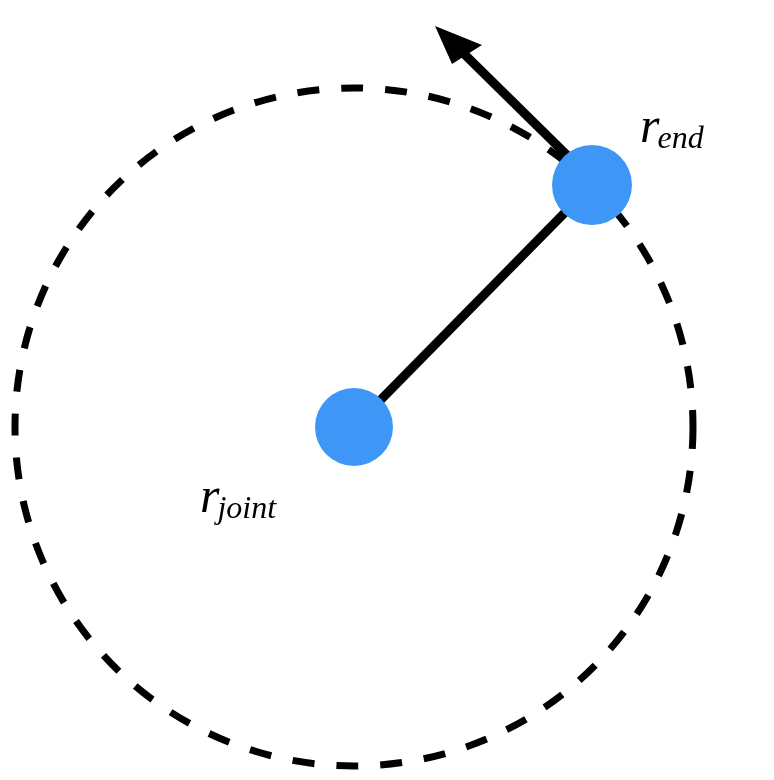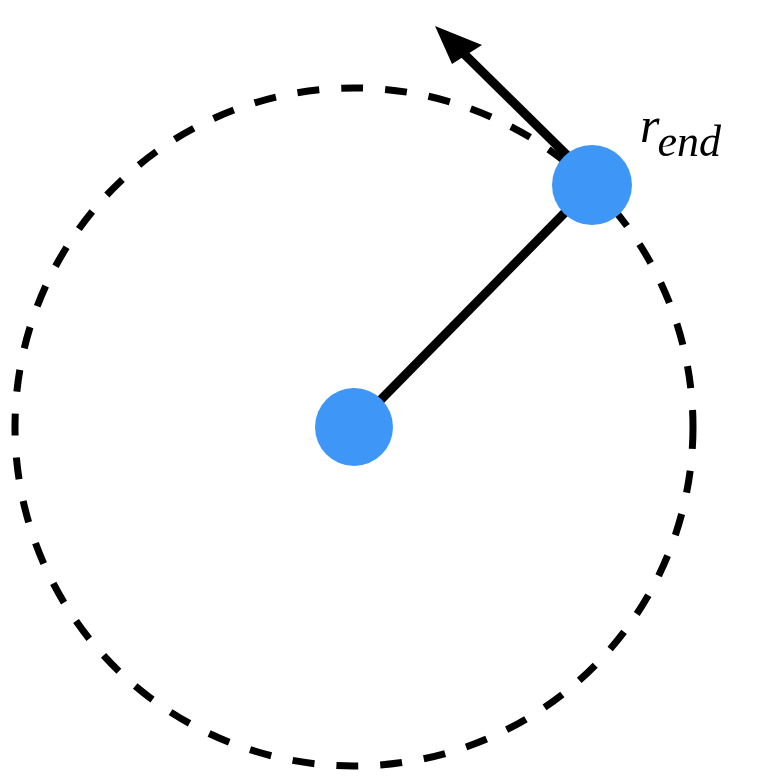--- a/index.html
+++ b/index.html
@@ -30,23 +30,23 @@
     font-family: "Liberation Serif", "DejaVu Serif", serif;
     font-style: italic;
     line-height: 1;
     user-select: none;
   }
   .math-label .base {
     font-size: 50px;
     font-style: italic;
   }
   .math-label .sub {
-    font-size: 44px;
+    font-size: 32px;
     position: relative;
-    top: 14px;
+    top: 6px;
     left: -2px;
   }
   #label-r-end {
     left: 640px;
     top: 100px;
   }
   #label-r-joint {
     left: 200px;
     top: 470px;
   }
@@ -67,14 +67,17 @@
 
     <circle cx="354" cy="427" r="39" fill="#3E97F7"></circle>
 
     <circle cx="592" cy="185" r="40" fill="#3E97F7"></circle>
   </svg>
 
   <div class="math-label" id="label-r-end">
     <span class="base">r</span><span class="sub">end</span>
   </div>
 
+  <div class="math-label" id="label-r-joint">
+    <span class="base">r</span><span class="sub">joint</span>
+  </div>
 
 </div>
 
 </body></html>

